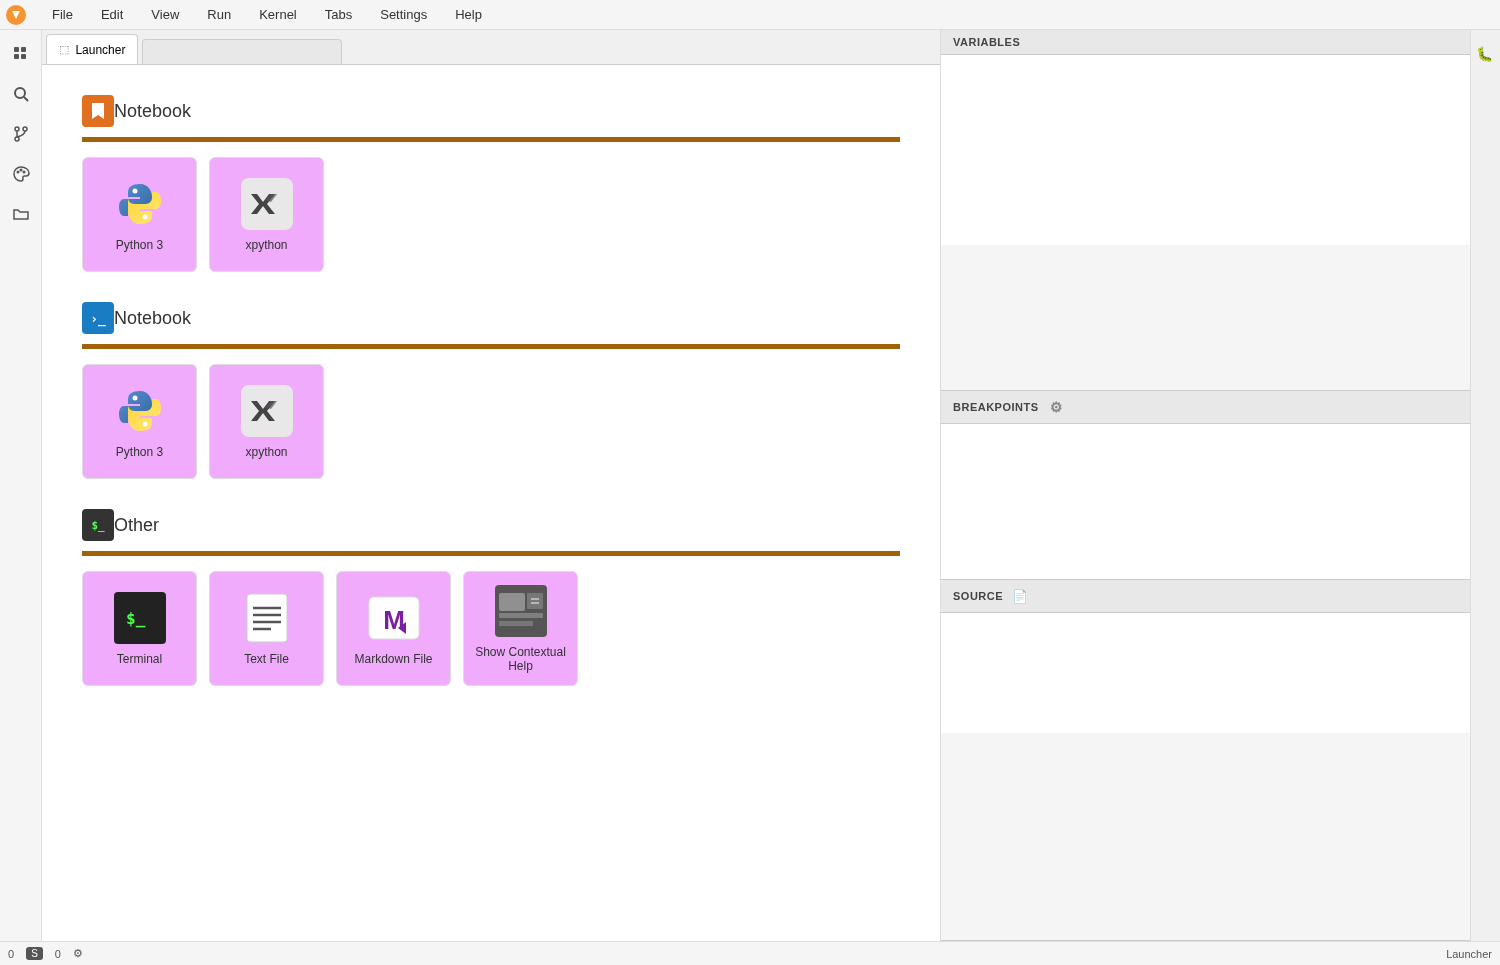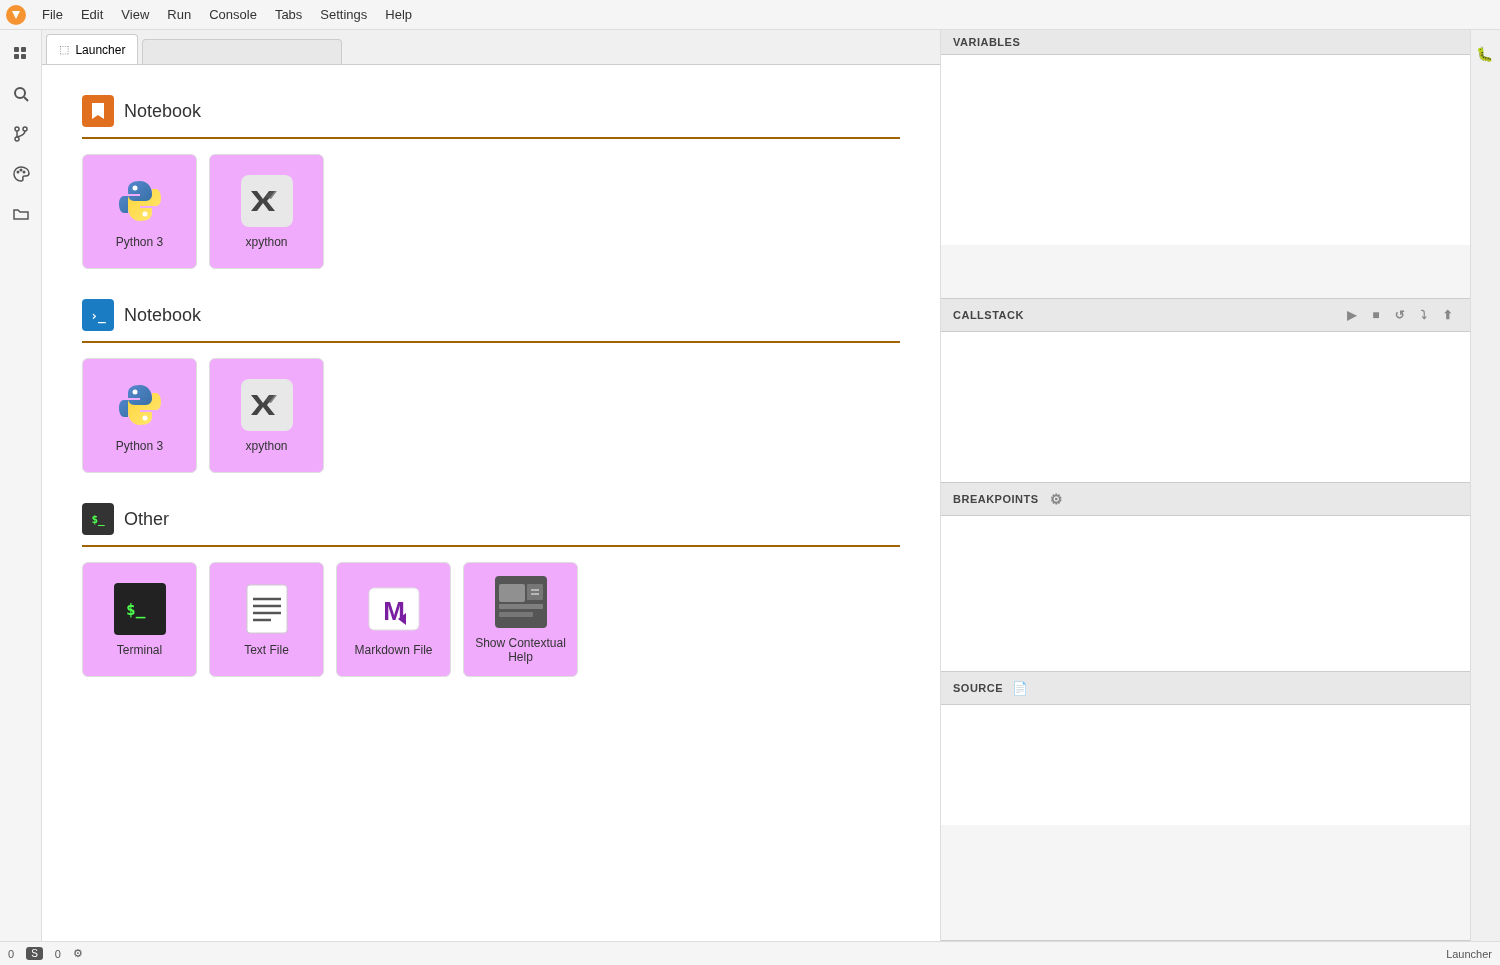--- a/index.html
+++ b/index.html
@@ -1,19 +1,19 @@
 <!DOCTYPE html>
 <html><head>
   <meta charset="utf-8">
   <style>
     * { box-sizing: border-box; margin: 0; padding: 0; }
     body { font-family: -apple-system, BlinkMacSystemFont, 'Segoe UI', sans-serif; font-size: 13px; background: #f0f0f0; width: 1500px; height: 965px; overflow: hidden; display: flex; flex-direction: column; }
 
     
-    .menubar { display: flex; align-items: center; height: 30px; background: #f5f5f5; border-bottom: 1px solid #ddd; padding: 0 4px; gap: 2px; }
+    .menubar { display: flex; align-items: center; height: 30px; background: #f5f5f5; border-bottom: 1px solid #ddd; padding: 0 4px; gap: 12px; }
     .menu-logo { width: 24px; height: 24px; margin-right: 4px; }
     .menu-item { padding: 2px 8px; cursor: pointer; font-size: 13px; color: #333; border-radius: 3px; }
 
     
     .main-layout { display: flex; flex: 1; overflow: hidden; }
 
     
     .left-sidebar { width: 42px; background: #f5f5f5; border-right: 1px solid #ddd; display: flex; flex-direction: column; align-items: center; padding: 8px 0; gap: 8px; }
     .sidebar-icon { width: 32px; height: 32px; display: flex; align-items: center; justify-content: center; cursor: pointer; border-radius: 4px; color: #555; font-size: 16px; }
 
@@ -24,21 +24,21 @@
     .tabs-bar { display: flex; background: #f0f0f0; border-bottom: 1px solid #ccc; height: 35px; align-items: flex-end; }
     .tab { display: flex; align-items: center; padding: 0 12px; height: 30px; background: white; border: 1px solid #ccc; border-bottom: none; border-radius: 4px 4px 0 0; cursor: pointer; font-size: 12px; gap: 6px; margin-left: 4px; margin-top: 5px; }
     .tab.active { background: white; z-index: 1; }
     .tab-icon { font-size: 11px; color: #666; }
     .tab-inactive { display: flex; align-items: center; padding: 0 12px; height: 25px; background: #e8e8e8; border: 1px solid #ccc; border-bottom: none; border-radius: 4px 4px 0 0; cursor: pointer; font-size: 12px; margin-left: 4px; margin-top: 10px; color: #666; }
 
     
     .launcher-panel { flex: 1; background: white; overflow-y: auto; padding: 30px 40px; }
 
     
-    .section-header { display: flex; align-items: center; gap: 10px; margin-bottom: 15px; padding-bottom: 10px; border-bottom: 2px solid #a16207; }
+    .section-header { display: flex; align-items: center; margin-bottom: 15px; padding-bottom: 10px; border-bottom: 5px solid #a16207; }
     .section-icon-notebook { width: 32px; height: 32px; background: #e07020; border-radius: 4px; display: flex; align-items: center; justify-content: center; color: white; font-size: 14px; font-weight: bold; }
     .section-icon-console { width: 32px; height: 32px; background: #1a7dc4; border-radius: 4px; display: flex; align-items: center; justify-content: center; color: white; font-size: 12px; font-weight: bold; }
     .section-icon-other { width: 32px; height: 32px; background: #333; border-radius: 4px; display: flex; align-items: center; justify-content: center; color: white; font-size: 11px; font-weight: bold; }
     .section-title { font-size: 18px; color: #333; font-weight: normal; }
 
     .section { margin-bottom: 30px; }
 
     
     .cards-row { display: flex; flex-wrap: wrap; gap: 12px; margin-top: 10px; }
     .kernel-card { width: 115px; height: 115px; border: 1px solid #ddd; border-radius: 6px; display: flex; flex-direction: column; align-items: center; justify-content: center; cursor: pointer; background: #f0abfc; padding: 8px; gap: 8px; }
@@ -91,21 +91,21 @@
   <div class="menu-logo">
     <svg width="24" height="24" viewBox="0 0 24 24">
       <circle cx="12" cy="12" r="10" fill="#f57c00" opacity="0.8"></circle>
       <path d="M8 8 L16 8 L12 16 Z" fill="white"></path>
     </svg>
   </div>
   <span class="menu-item">File</span>
   <span class="menu-item">Edit</span>
   <span class="menu-item">View</span>
   <span class="menu-item">Run</span>
-  <span class="menu-item">Console</span>
+  <span class="menu-item">Kernel</span>
   <span class="menu-item">Tabs</span>
   <span class="menu-item">Settings</span>
   <span class="menu-item">Help</span>
 </div>
 
 <div class="main-layout">
 
   <div class="left-sidebar">
     <div class="sidebar-icon">
       <svg width="18" height="18" viewBox="0 0 18 18" fill="none">
@@ -294,35 +294,20 @@
 
   <div class="right-panel">
 
     <div class="right-panel-section variables-panel-flex">
       <div class="panel-header">
         <span>VARIABLES</span>
       </div>
       <div class="panel-content" style="height:190px;"></div>
     </div>
 
-    <div class="right-panel-section">
-      <div class="panel-header">
-        <div class="panel-header-left">
-          <span>CALLSTACK</span>
-        </div>
-        <div class="callstack-toolbar">
-          <div class="toolbar-btn">▶</div>
-          <div class="toolbar-btn">■</div>
-          <div class="toolbar-btn">↺</div>
-          <div class="toolbar-btn">⤵</div>
-          <div class="toolbar-btn">⬆</div>
-        </div>
-      </div>
-      <div class="panel-content-callstack"></div>
-    </div>
 
     <div class="right-panel-section">
       <div class="panel-header">
         <div class="panel-header-left">
           <span>BREAKPOINTS</span>
           <div class="toolbar-btn" style="font-size:14px;">⚙</div>
         </div>
       </div>
       <div class="panel-content-tall" style="height:155px;"></div>
     </div>

